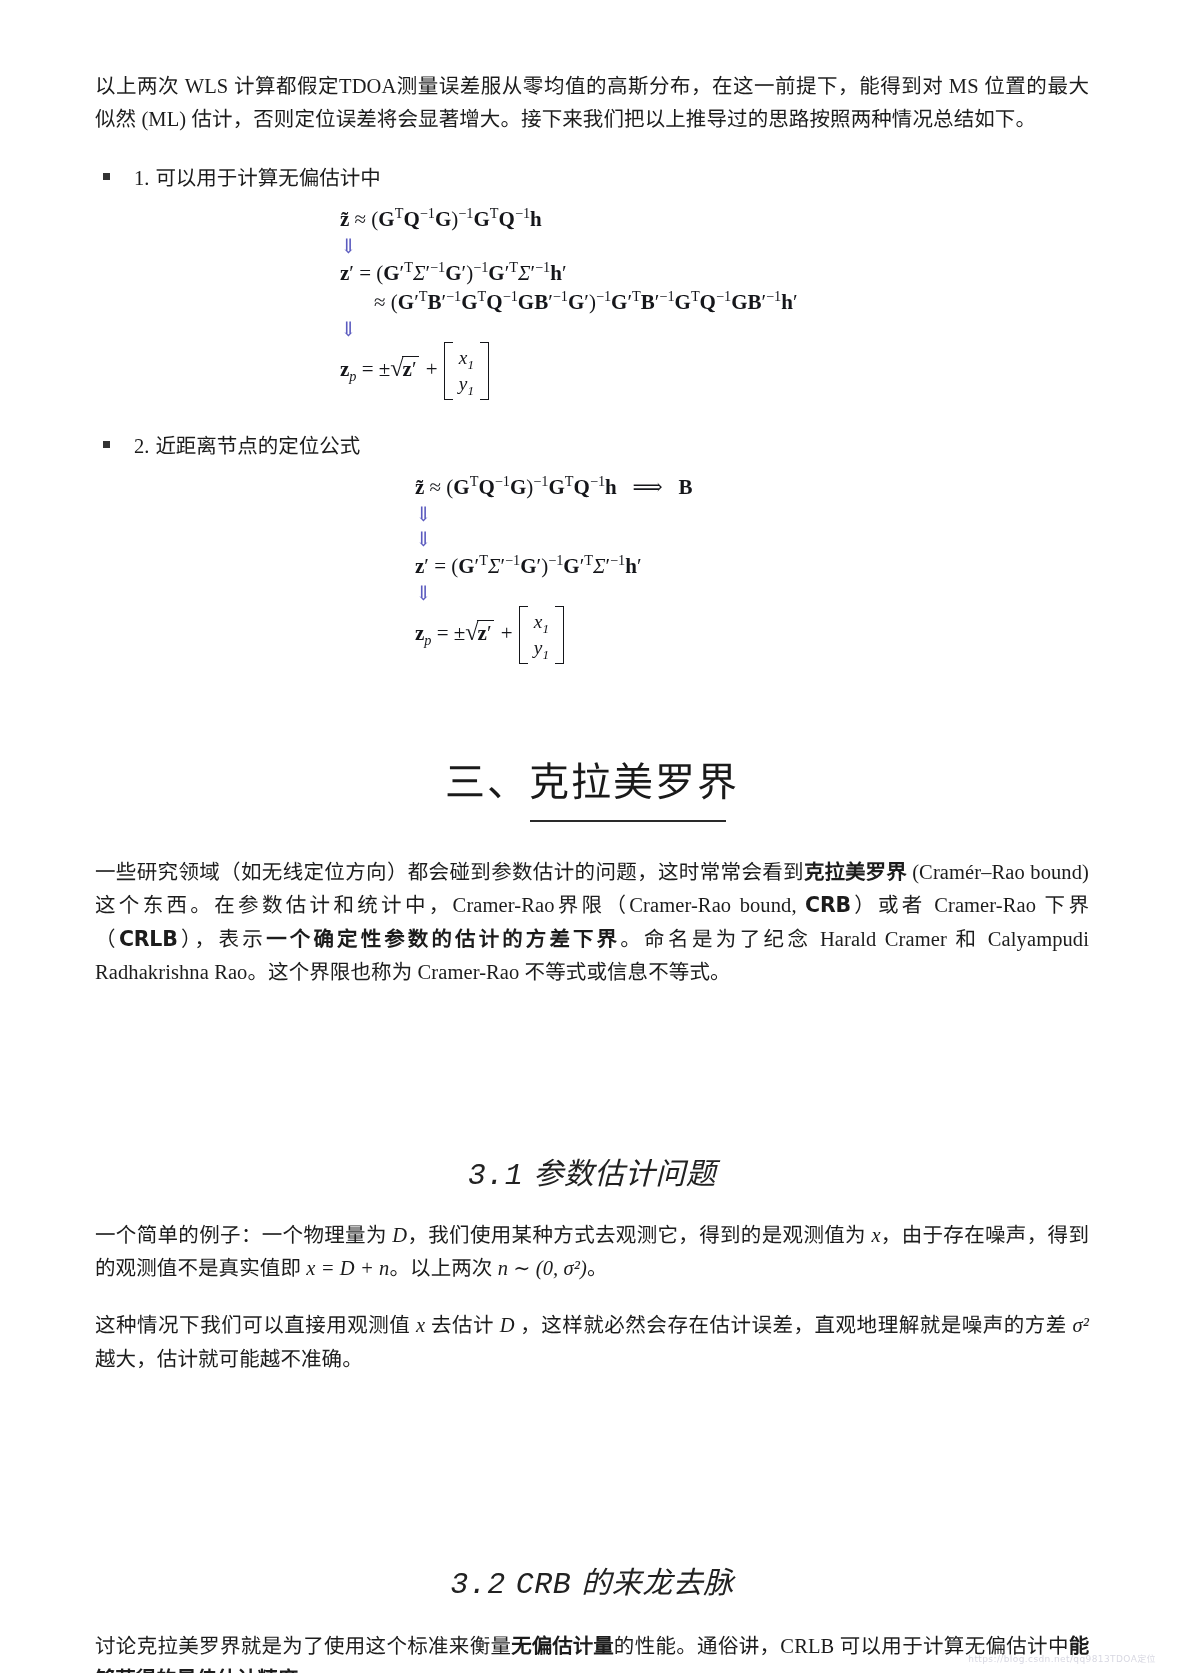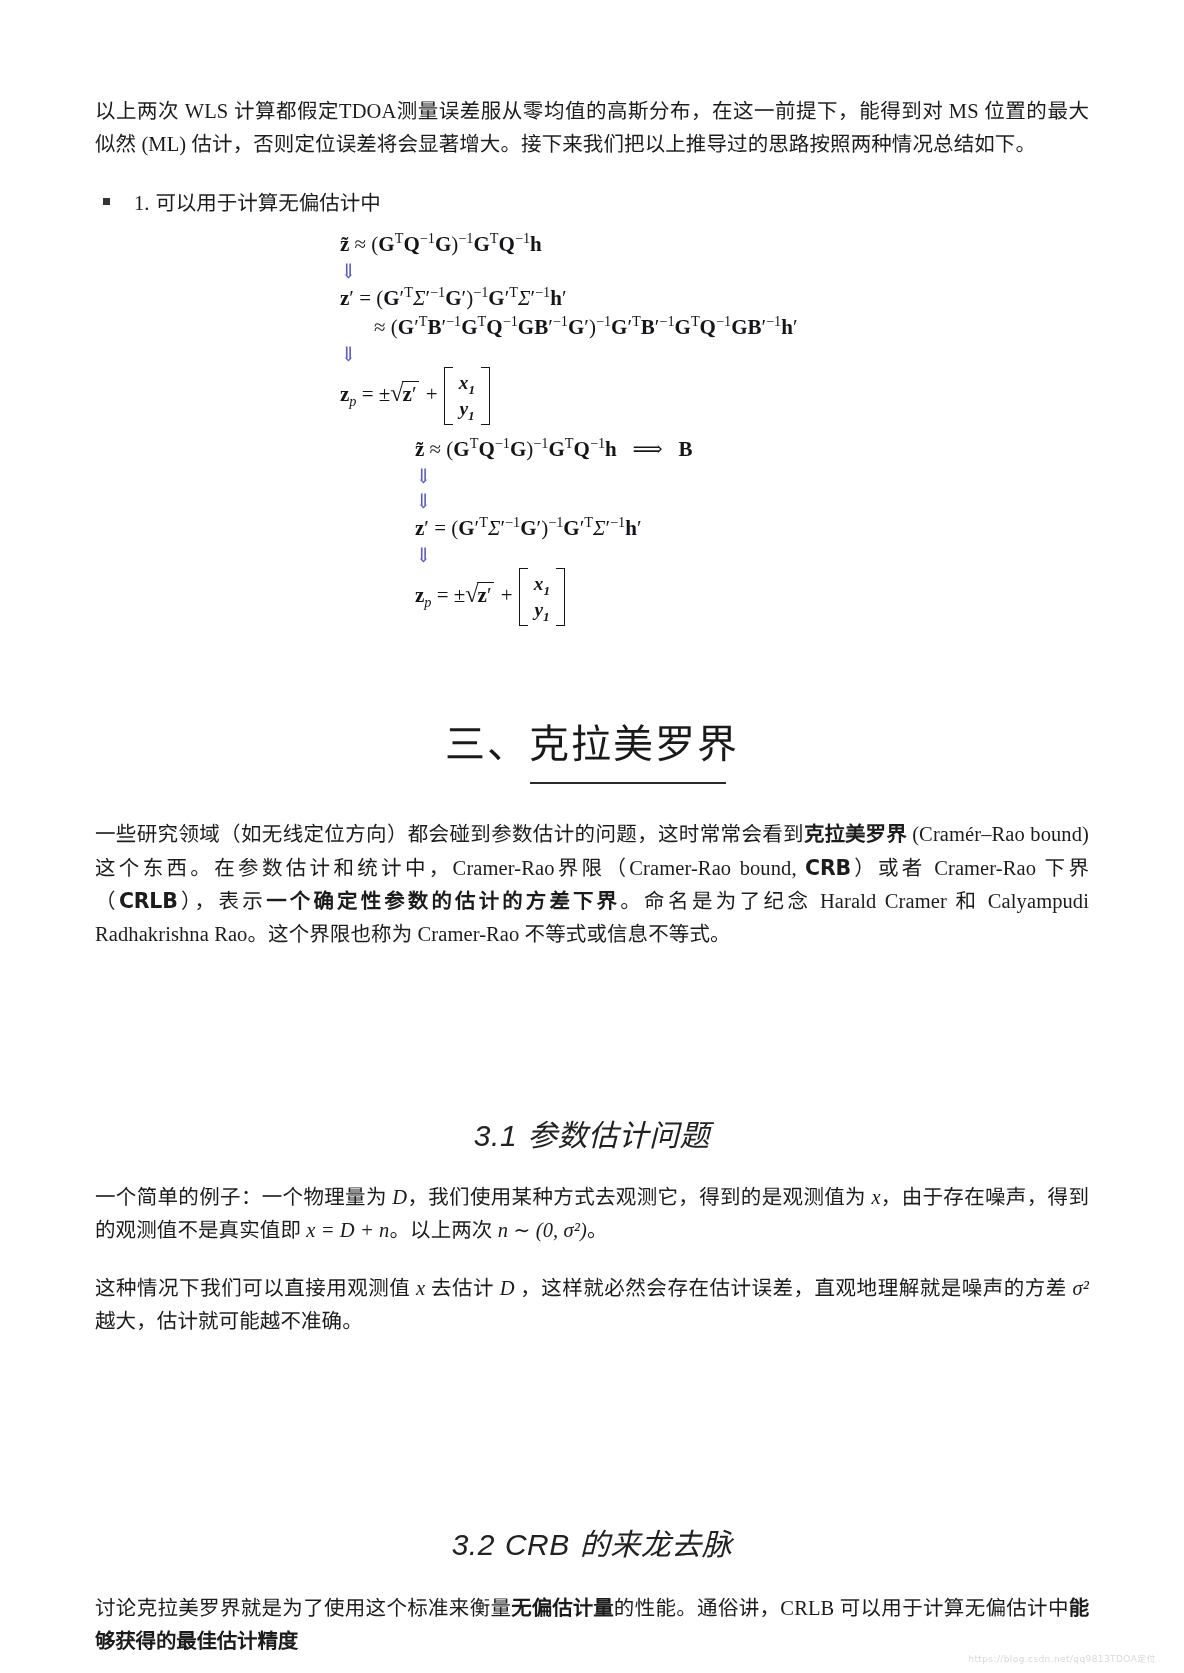--- a/index.html
+++ b/index.html
@@ -15,21 +15,21 @@
     color: #1b1b1b;
     position: relative;
     overflow: hidden;
   }
   .page {
     position: relative;
     width: 1184px;
     height: 1673px;
     background: #fff;
     box-sizing: border-box;
-    padding: 95px 95px 40px 95px;
+    padding: 70px 95px 40px 95px;
   }
   
   .para {
     font-size: 20.5px;
     line-height: 1.62;
     text-align: justify;
     color: #1c1c1c;
     letter-spacing: 0.1px;
     margin: 0 0 12px 0;
   }
@@ -120,21 +120,20 @@
   .colvec .brk.l { border-right: none; }
   .colvec .brk.r { border-left: none; }
   .colvec .cells {
     display: inline-flex;
     flex-direction: column;
     align-items: center;
     padding: 3px 6px;
     font-style: italic;
     font-size: 0.92em;
     line-height: 1.35;
-    font-weight: bold;
   }
   
   .h1-wrap {
     text-align: center;
     margin-top: 86px;
   }
   .h1 {
     display: inline-block;
     font-family: "DejaVu Sans", "Liberation Sans", sans-serif;
     font-size: 40px;
@@ -157,21 +156,21 @@
   }
   .h2 {
     font-family: "DejaVu Sans", "Liberation Sans", sans-serif;
     font-style: italic;
     font-size: 30px;
     font-weight: 400;
     color: #222;
     letter-spacing: 0.5px;
   }
   .h2 .lat-it {
-    font-family: Liberation Sans, sans-serif;
+    font-family: Liberation Mono, monospace;
     font-style: italic;
   }
   .sp-2 { height: 70px; }
   .watermark {
     position: absolute;
     right: 28px;
     bottom: 8px;
     font-family: "DejaVu Sans", "Liberation Sans", sans-serif;
     font-size: 9px;
     color: #d8d8e2;
@@ -219,20 +218,26 @@
         <span class="brk l"></span>
         <span class="cells">
             <span>x<sub>1</sub></span>
             <span>y<sub>1</sub></span>
           </span>
         <span class="brk r"></span>
       </span>
     </span>
   </div>
 
+  <div class="bullet-row" style="margin-top:30px">
+    <span class="bullet-sq"></span>
+    <span class="bullet-text">
+      <span class="num">2.</span><span>近距离节点的定位公式</span>
+    </span>
+  </div>
 
   <div class="mathblock" style="padding-left:320px">
     <span class="mline">
       <span class="mb">z̃</span> ≈ (<span class="mb">G</span><sup>T</sup><span class="mb">Q</span><sup>−1</sup><span class="mb">G</span>)<sup>−1</sup><span class="mb">G</span><sup>T</sup><span class="mb">Q</span><sup>−1</sup><span class="mb">h</span>
       &nbsp;&nbsp;⟹&nbsp;&nbsp; <span class="mb">B</span>
     </span>
     <span class="arrow">⇓</span>
     <span class="arrow">⇓</span>
     <span class="mline">
       <span class="mb">z</span><span class="prime">′</span> = (<span class="mb">G</span><span class="prime">′</span><sup>T</sup><span class="mathit">Σ</span><span class="prime">′</span><sup>−1</sup><span class="mb">G</span><span class="prime">′</span>)<sup>−1</sup><span class="mb">G</span><span class="prime">′</span><sup>T</sup><span class="mathit">Σ</span><span class="prime">′</span><sup>−1</sup><span class="mb">h</span><span class="prime">′</span>

